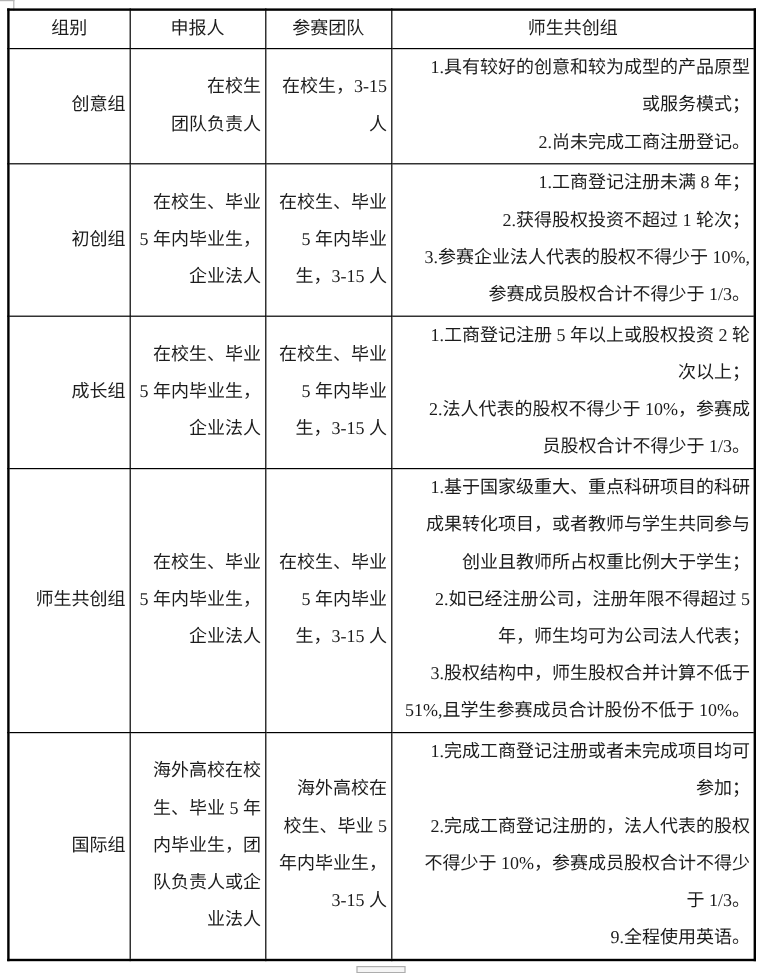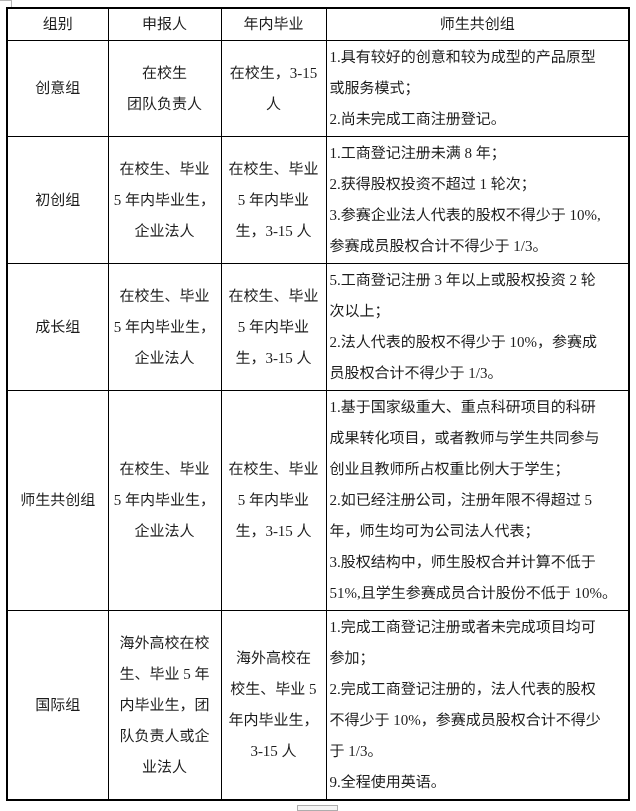--- a/index.html
+++ b/index.html
@@ -30,20 +30,21 @@
     line-height: 31px;
   }
   table.groups th,
   table.groups td {
     border: 1px solid #000000;
     font-weight: normal;
     padding: 1px 3px;
     vertical-align: middle;
     white-space: pre-line;
     overflow: hidden;
+    text-align: right;
   }
   table.groups th {
     height: 31px;
     text-align: center;
     padding: 0;
   }
   td.c-center {
     text-align: center;
     margin-left: 39px;
   }
@@ -87,21 +88,21 @@
     <colgroup>
       <col style="width:101px">
       <col style="width:113px">
       <col style="width:105px">
       <col style="width:303px">
     </colgroup>
     <thead>
       <tr>
         <th>组别</th>
         <th>申报人</th>
-        <th>年内毕业</th>
+        <th>参赛团队</th>
         <th>师生共创组</th>
       </tr>
     </thead>
     <tbody>
         <tr>
           <td class="c-center">创意组</td>
           <td class="c-center">在校生
 团队负责人</td>
           <td class="c-center">在校生，3-15
 人</td>
@@ -120,21 +121,21 @@
 参赛成员股权合计不得少于 1/3。</div></td>
         </tr>
         <tr>
           <td class="c-center">成长组</td>
           <td class="c-center">在校生、毕业
 5 年内毕业生，
 企业法人</td>
           <td class="c-center">在校生、毕业
 5 年内毕业
 生，3-15 人</td>
-          <td class="c-conditions"><div class="condition">5.工商登记注册 3 年以上或股权投资 2 轮
+          <td class="c-conditions"><div class="condition">1.工商登记注册 5 年以上或股权投资 2 轮
 次以上；</div><div class="condition">2.法人代表的股权不得少于 10%，参赛成
 员股权合计不得少于 1/3。</div></td>
         </tr>
         <tr>
           <td class="c-center">师生共创组</td>
           <td class="c-center">在校生、毕业
 5 年内毕业生，
 企业法人</td>
           <td class="c-center">在校生、毕业
 5 年内毕业

